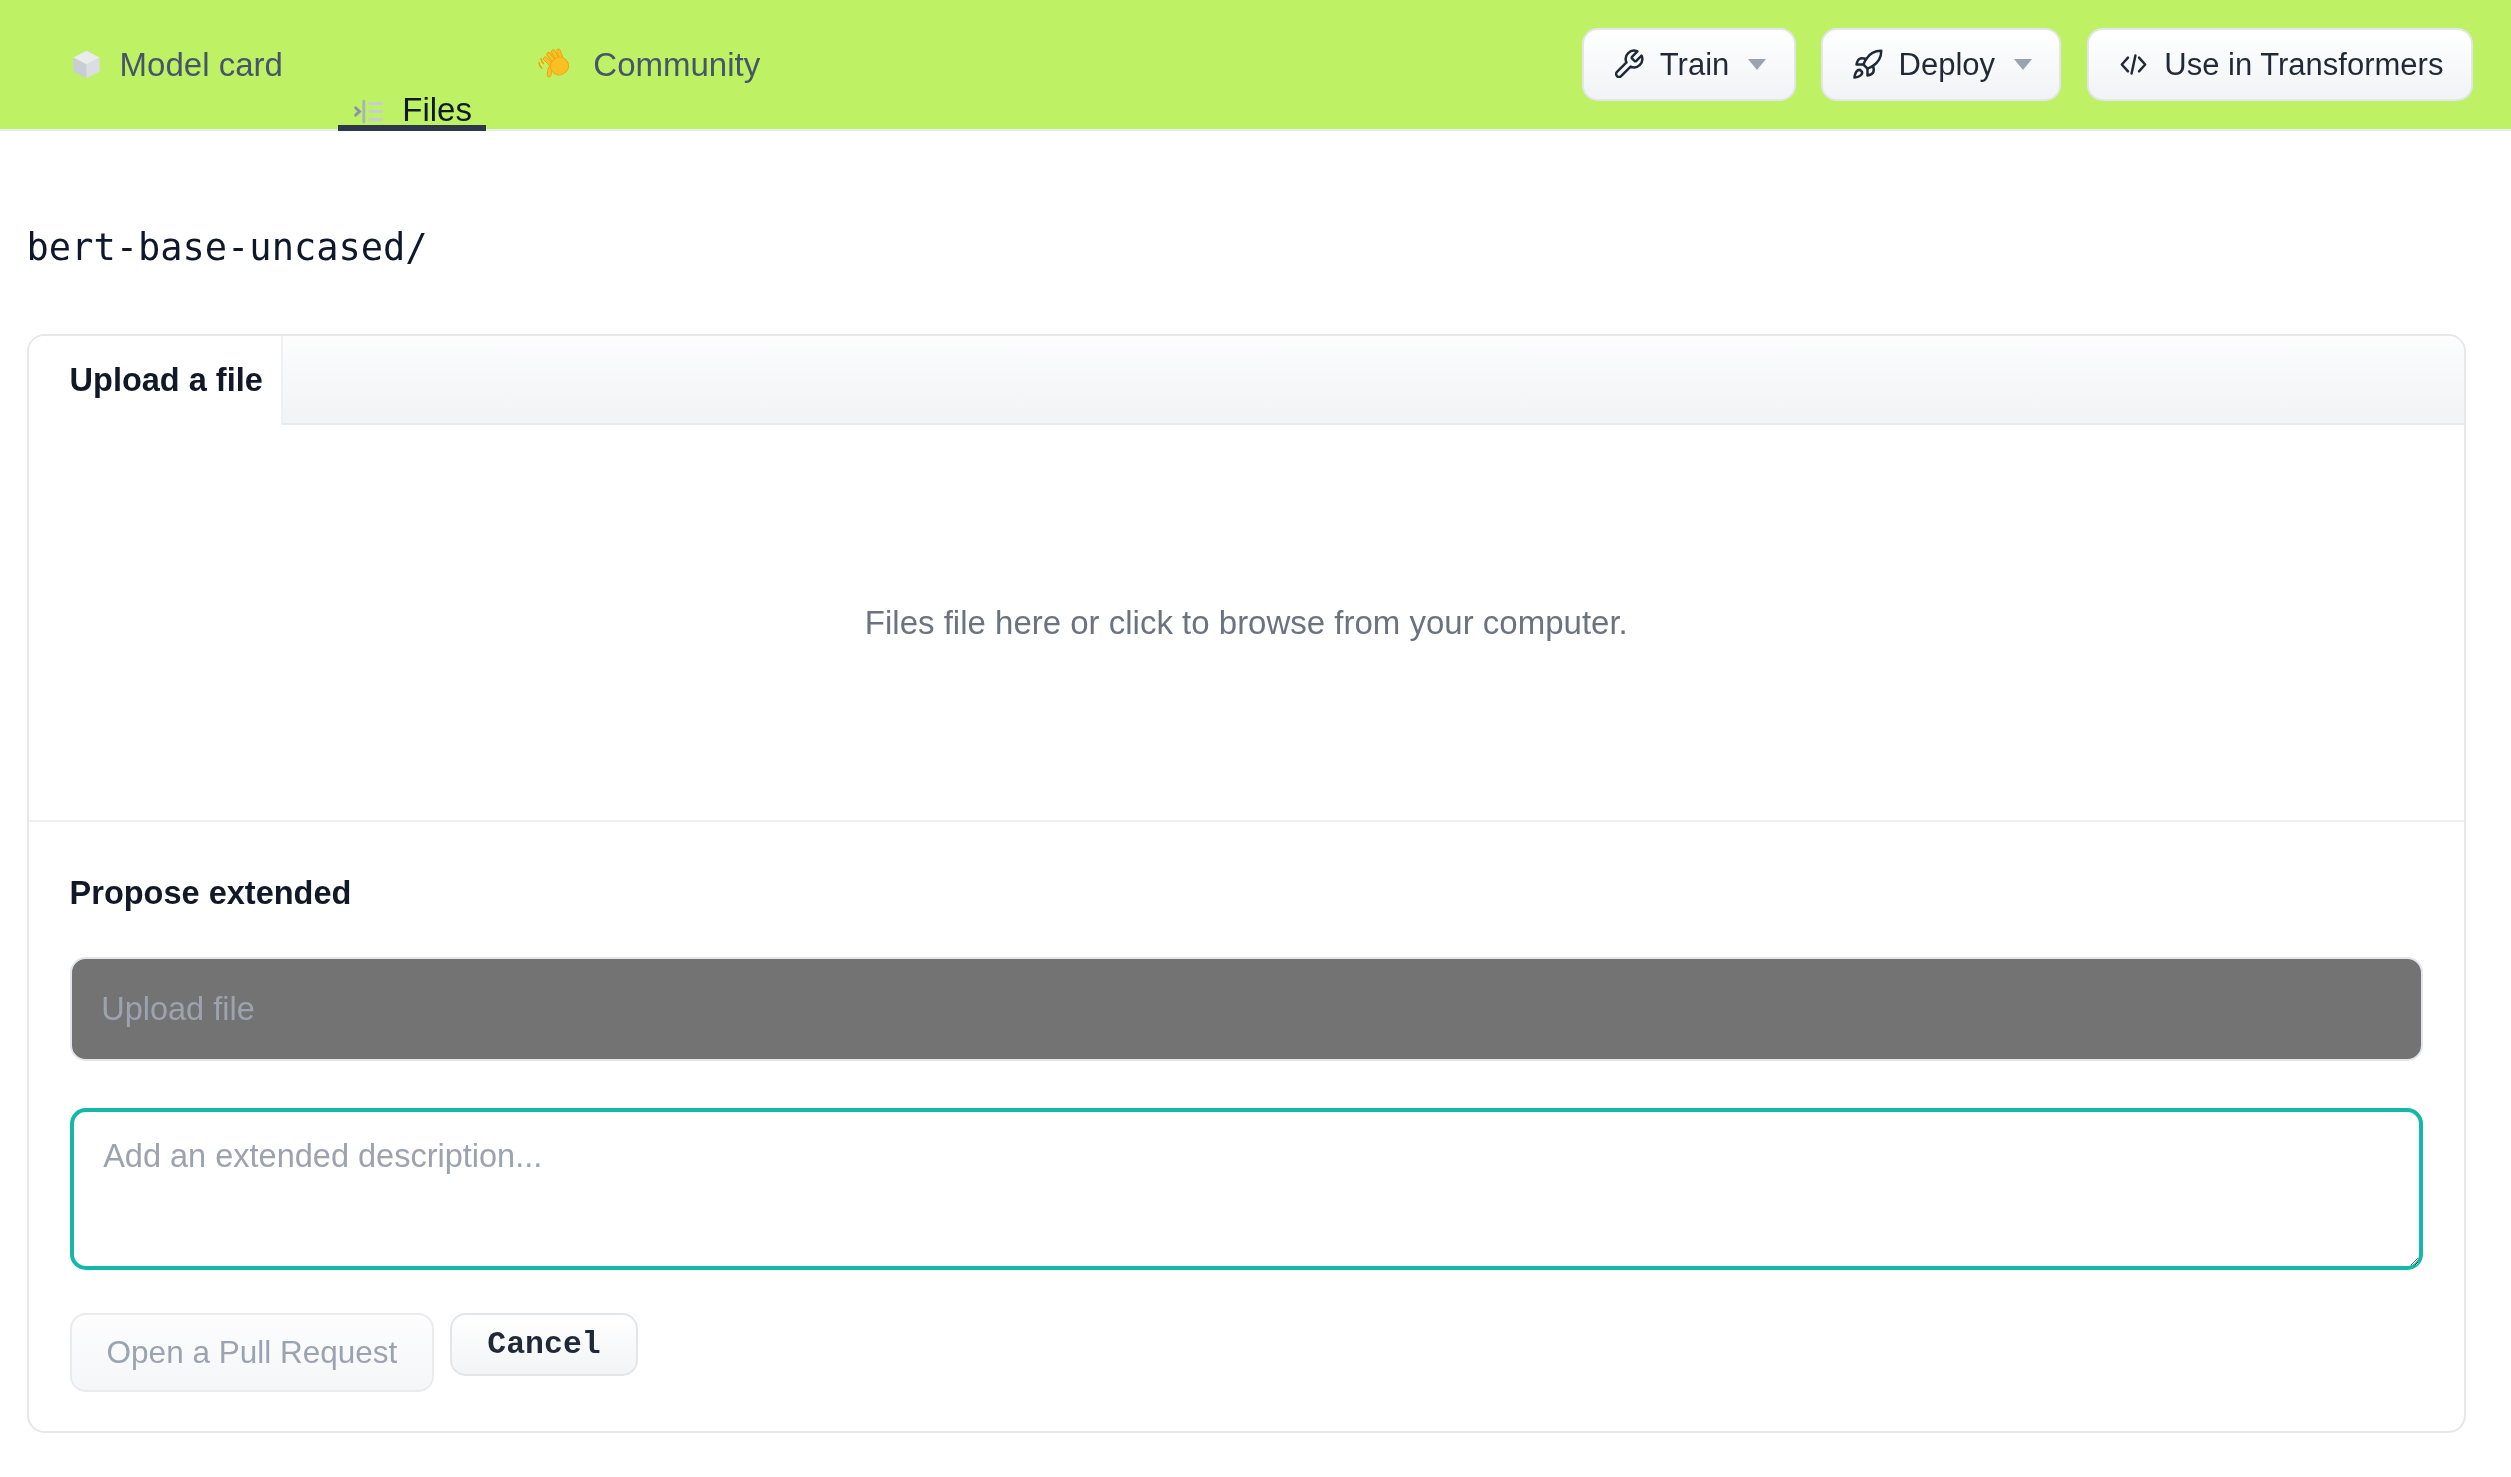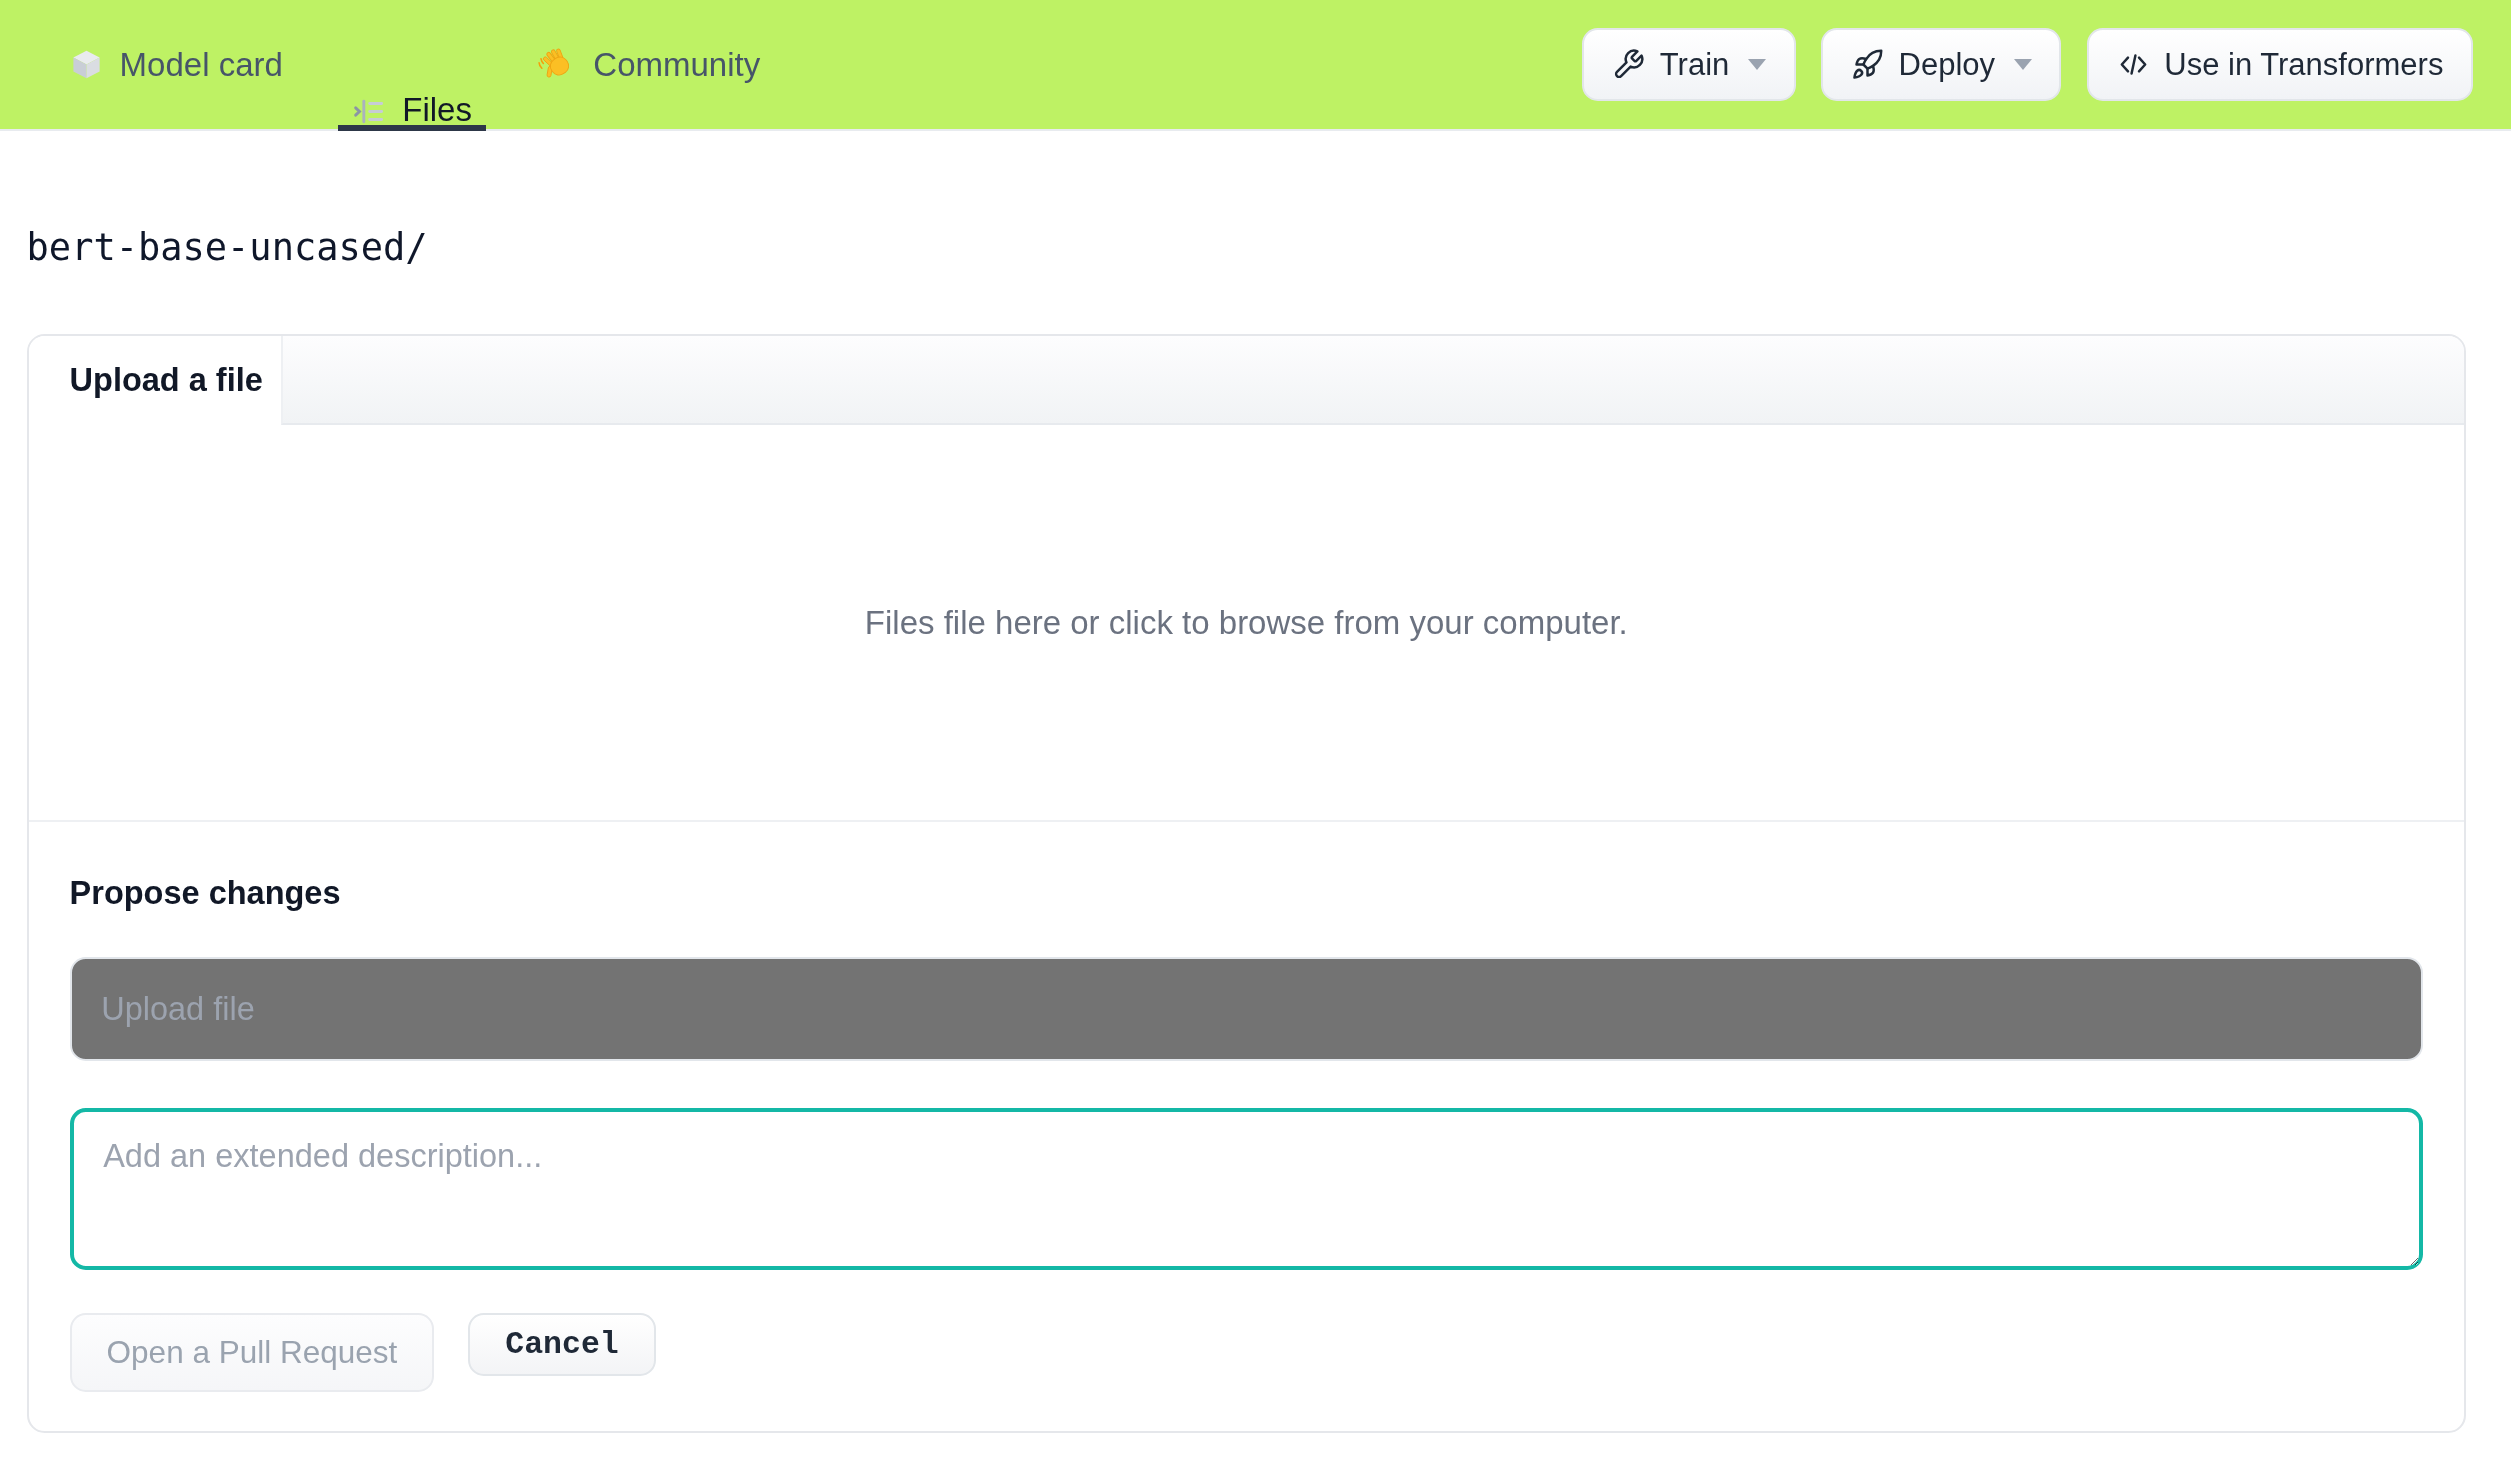--- a/index.html
+++ b/index.html
@@ -78,21 +78,21 @@
     font-size:32.5px; font-family:inherit; color:#111827; outline:none; background:#737373;
   }
   .desc-textarea {
     display:block; width:100%; height:162px; margin-top:47px; padding:25.6px 29.6px;
     border:4px solid #14b8a6; border-radius:15.8px;
     font-size:32.5px; font-family:inherit; color:#111827; outline:none; background:#fff;
     resize:both;
   }
   .text-input::placeholder, .desc-textarea::placeholder { color:#9ca3af; opacity:1; }
 
-  .btn-row { display:flex; gap:34px; margin-top:43px; }
+  .btn-row { display:flex; gap:16px; margin-top:43px; }
   .pr-btn {
     height:79px; padding:0 35px; font-size:31.5px; font-family:inherit;
     border:2px solid #e9ebef; border-radius:15.8px; color:#9aa3af;
     background:linear-gradient(to bottom,#fdfdfe,#f5f6f8); cursor:not-allowed;
   }
   .cancel-btn {
     height:63px; padding:0 35px; font-size:31.5px; font-weight:600; font-family:Liberation Mono, monospace;
     border:2px solid #e2e6ea; border-radius:15.8px; color:#1f2937;
     background:linear-gradient(to bottom,#ffffff,#f3f4f6); cursor:pointer;
   }
@@ -194,21 +194,21 @@
     <div class="card-tabs">
       <div class="card-tab">Upload a file</div>
       <div class="card-tabs-rest"></div>
     </div>
 
     <div class="dropzone">
       <span>Files file here or click to browse from your computer.</span>
     </div>
 
     <div class="propose">
-      <h3>Propose changes</h3>
+      <h3>Propose extended</h3>
 
       <input type="text" class="text-input" placeholder="Upload file" style="">
 
       <textarea class="desc-textarea" placeholder="Add an extended description..." style=""></textarea>
 
       <div class="btn-row">
         <button class="pr-btn" disabled="">Open a Pull Request</button>
         <button class="cancel-btn">Cancel</button>
       </div>
     </div>

